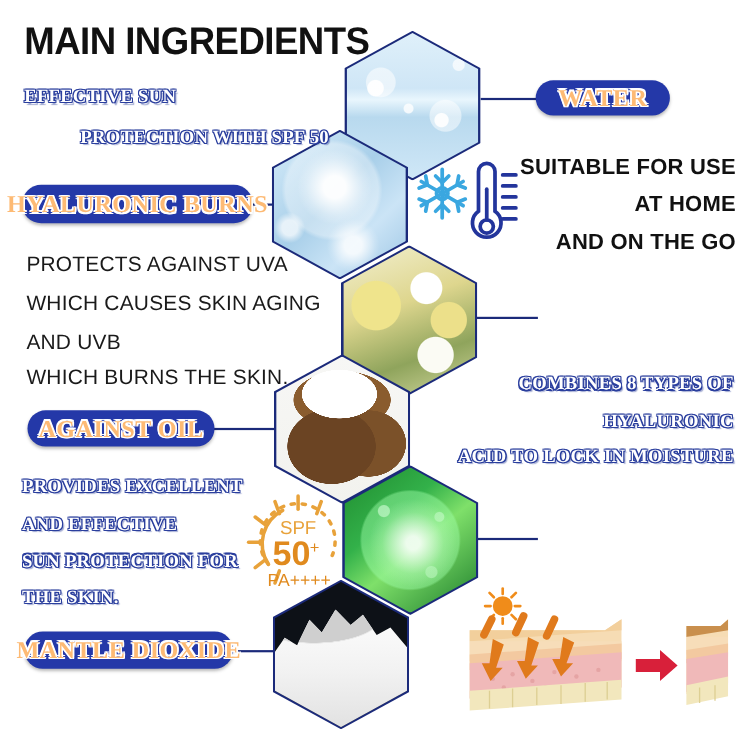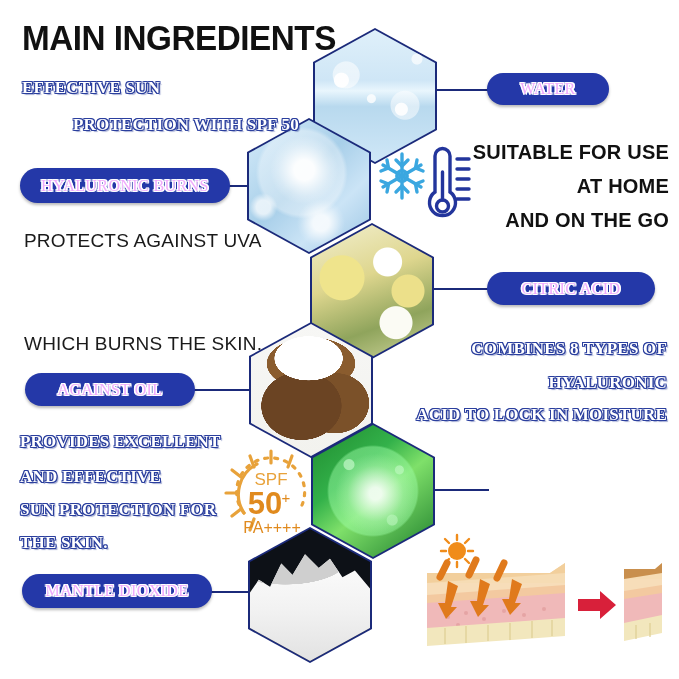--- a/index.html
+++ b/index.html
@@ -74,23 +74,23 @@
   
   .pill{
     position:absolute;
     background:#2438a8;
     border-radius:999px;
     display:flex;align-items:center;justify-content:center;
     box-shadow:0 2px 3px rgba(0,0,0,0.28);
   }
   .pill span{
     font-family:"Liberation Serif", serif;
-    font-weight:normal;
-    font-size:16px;
-    color:#f0abfc;
+    font-weight:bold;
+    font-size:22px;
+    color:#fdba74;
     letter-spacing:0.4px;
     white-space:nowrap;
     text-shadow:
       -1.3px -1.3px 0 #ffffff, 1.3px -1.3px 0 #ffffff,
       -1.3px  1.3px 0 #ffffff, 1.3px  1.3px 0 #ffffff,
        0 -1.4px 0 #ffffff, 0 1.4px 0 #ffffff,
       -1.4px 0 0 #ffffff, 1.4px 0 0 #ffffff;
   }
 
   
@@ -356,20 +356,22 @@
           <line x1="250" y1="90" x2="250" y2="104"></line>
         </g>
       </g>
     </svg>
   </div>
 
   <div class="serif-blue" style="left:22px;top:78px;">EFFECTIVE SUN</div>
   <div class="serif-blue" style="left:32px;top:115px;padding-left:41px;">PROTECTION WITH SPF 50</div>
 
   <div class="plain-black" style="left:24px;top:230px;">PROTECTS AGAINST UVA</div>
+  <div class="plain-black" style="left:24px;top:266px;">WHICH CAUSES SKIN AGING</div>
+  <div class="plain-black" style="left:24px;top:301px;">AND UVB</div>
   <div class="plain-black" style="left:24px;top:333px;">WHICH BURNS THE SKIN.</div>
 
   <div class="serif-blue" style="left:20px;top:432px;">PROVIDES EXCELLENT</div>
   <div class="serif-blue" style="left:20px;top:467px;">AND EFFECTIVE</div>
   <div class="serif-blue" style="left:20px;top:500px;">SUN PROTECTION FOR</div>
   <div class="serif-blue" style="left:20px;top:533px;">THE SKIN.</div>
 
   <div class="outline-black" style="left:419px;top:141px;width:250px;">SUITABLE FOR USE</div>
   <div class="outline-black" style="left:419px;top:175px;width:250px;">AT HOME</div>
   <div class="outline-black" style="left:419px;top:209px;width:250px;">AND ON THE GO</div>
@@ -387,18 +389,15 @@
   </div>
 
   <div class="pill" style="left:22px;top:574px;width:190px;height:34px;">
     <span>MANTLE DIOXIDE</span>
   </div>
 
   <div class="pill" style="left:487px;top:73px;width:122px;height:32px;">
     <span>WATER</span>
   </div>
 
-  <div class="pill" style="left:487px;top:272px;width:168px;height:33px;">
-    <span>CITRIC ACID</span>
-  </div>
 
 
 </div>
 
 </body></html>

